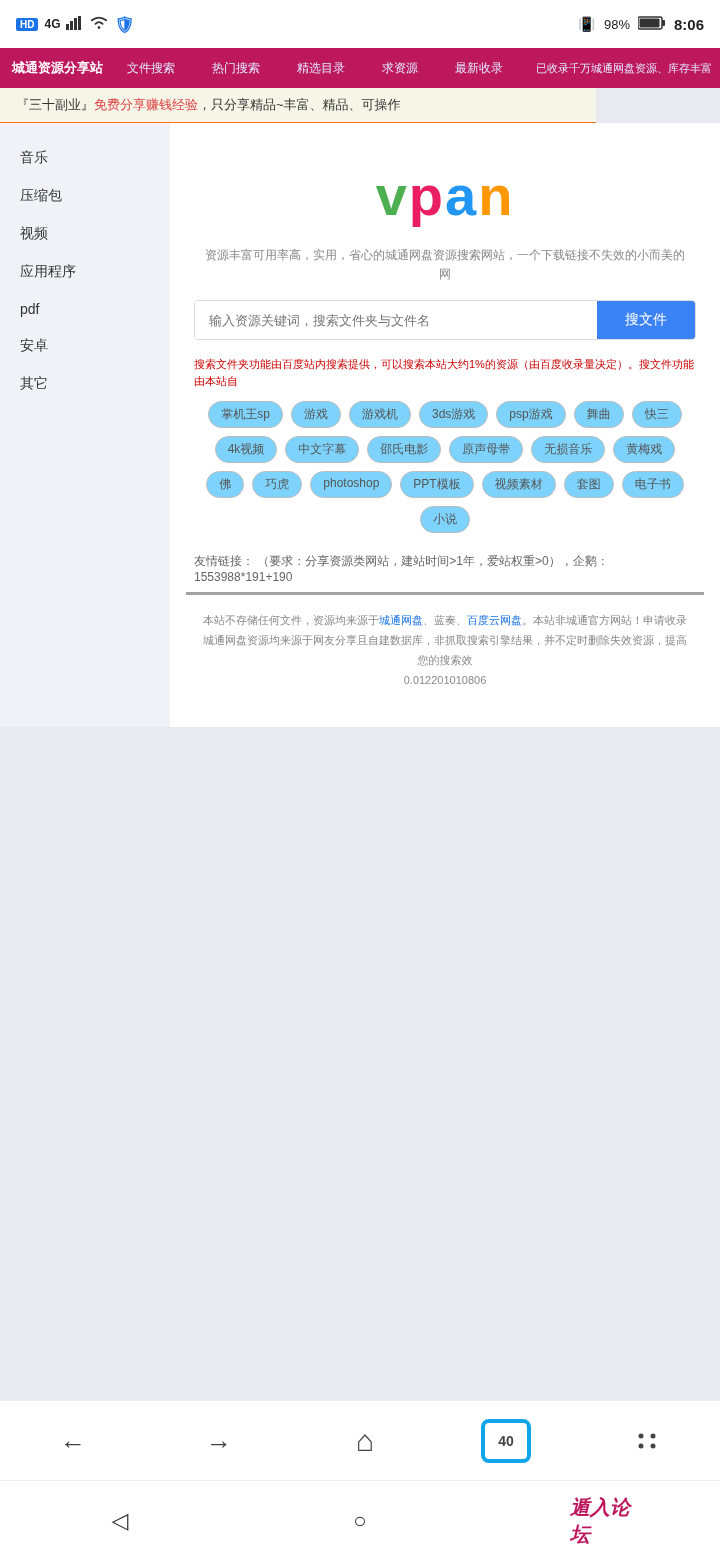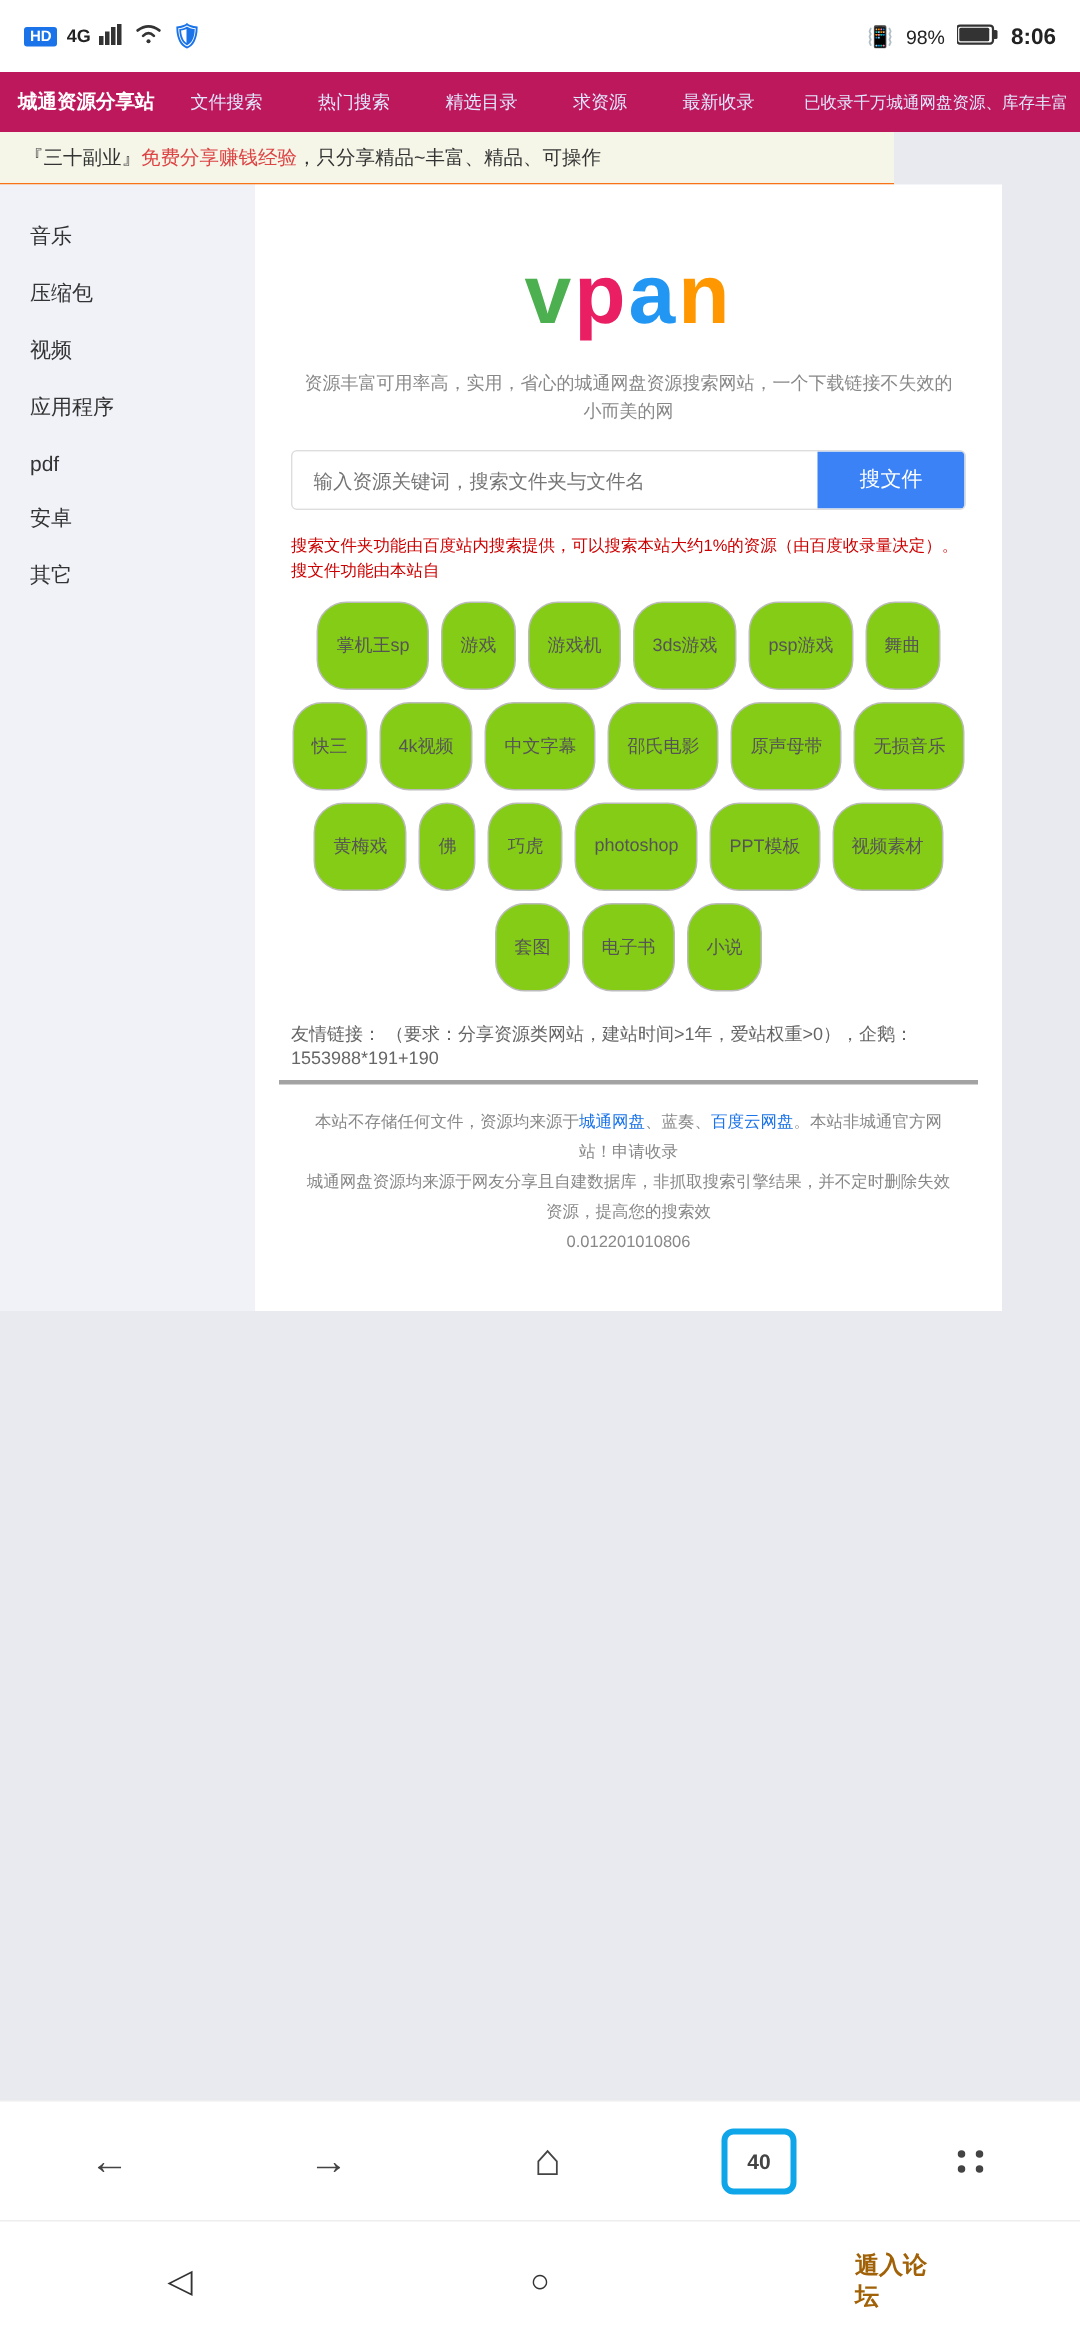--- a/index.html
+++ b/index.html
@@ -85,21 +85,21 @@
       padding: 8px 16px;
       font-size: 13px;
       border-bottom: 1px solid #f97316;
     }
     .ad-banner a { color: #d44; text-decoration: none; }
     .ad-banner span { color: #333; }
 
     
     .main-layout {
       display: flex;
-      width: 668px;
+      width: 720px;
       min-height: 600px;
     }
 
     
     .sidebar {
       width: 170px;
       background: #f0f2f8;
       padding: 16px 0;
       min-height: 600px;
     }
@@ -181,25 +181,25 @@
     .tag-cloud {
       display: flex;
       flex-wrap: wrap;
       gap: 8px;
       margin: 12px 8px;
       justify-content: center;
     }
     .tag {
       border: 1px solid #bbb;
       border-radius: 20px;
-      padding: 20px 12px;
+      padding: 4px 12px;
       font-size: 12px;
       color: #555;
       cursor: pointer;
-      background: #84cc16;
+      background: #7dd3fc;
     }
 
     
     .friendly-links {
       margin: 20px 8px 8px 8px;
       font-size: 12px;
       color: #666;
     }
 
     
@@ -270,23 +270,24 @@
       display: flex;
       align-items: center;
       justify-content: center;
       width: 60px;
       height: 60px;
       cursor: pointer;
       font-size: 22px;
       color: #333;
     }
     .sys-nav-text {
-      font-size: 16px;
-      color: #a16207;
+      font-size: 20px;
+      color: #be185d;
       font-weight: bold;
+      font-style: italic;
     }
   </style>
 </head>
 <body>
 
 <div class="status-bar">
   <div class="status-left">
     <span style="background:#1a73e8;color:#fff;font-size:10px;padding:1px 4px;border-radius:2px;font-weight:bold;">HD</span>
     <span style="font-size:12px;">4G</span>
     <span>

